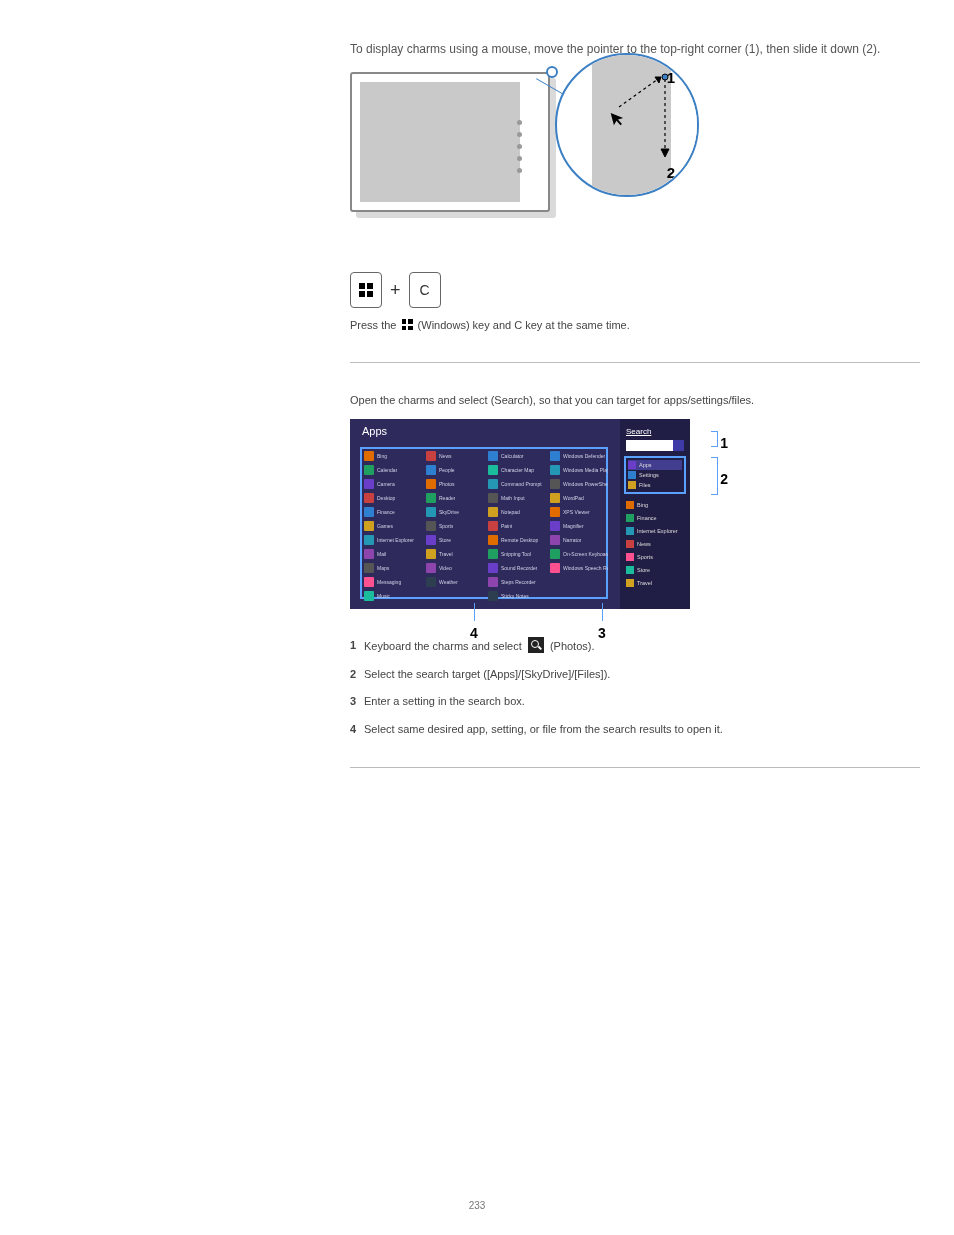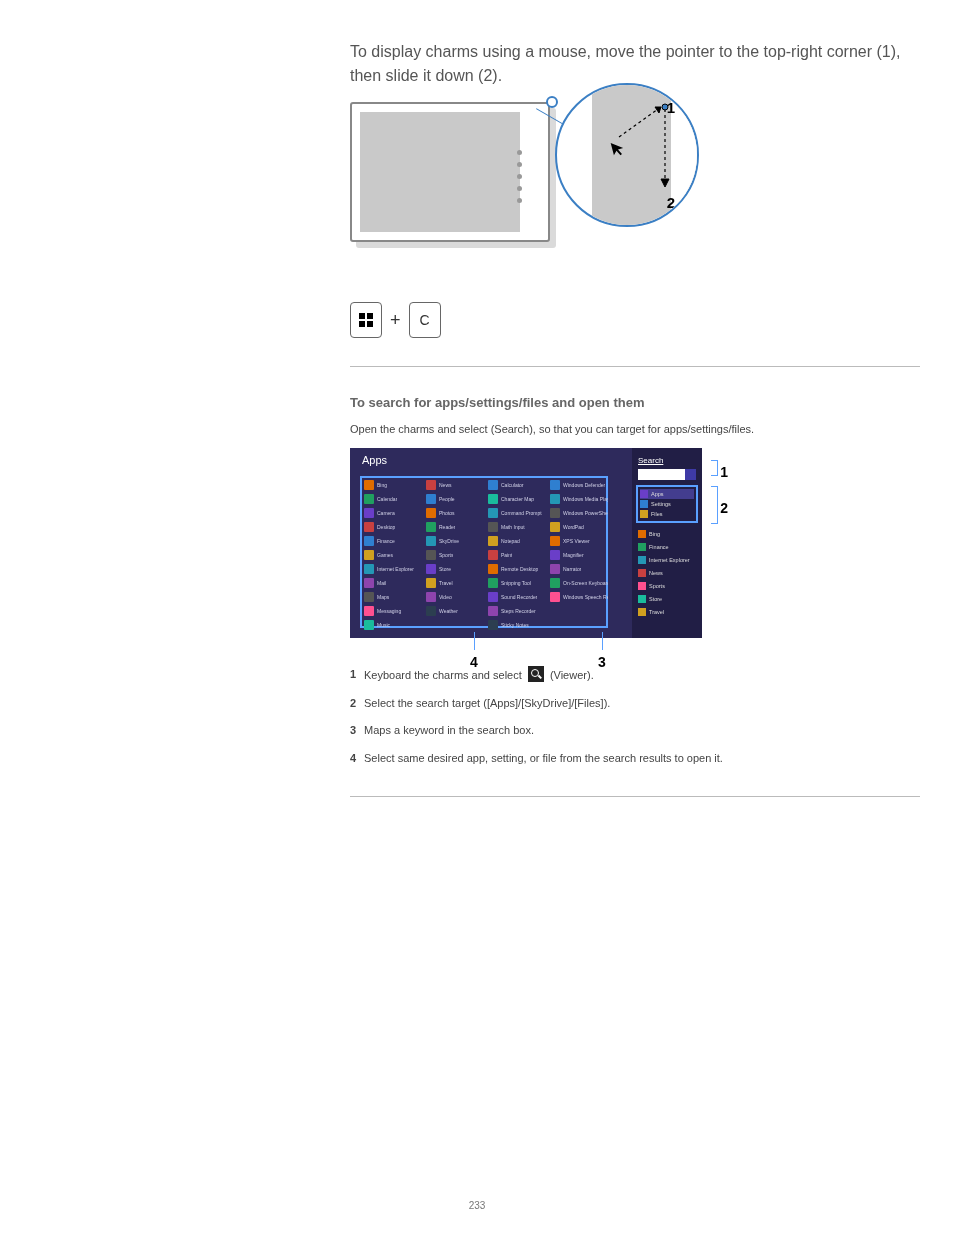--- a/index.html
+++ b/index.html
@@ -16,21 +16,21 @@
     padding: 40px 60px 30px 60px;
     box-sizing: border-box;
   }
   .col-right {
     position: absolute;
     left: 350px;
     top: 40px;
     width: 570px;
   }
   .heading-top {
-    font-size: 16px;
+    font-size: 12px;
     line-height: 1.5;
     color: #555;
     margin-bottom: 14px;
   }
   
   .monitor-wrap {
     position: relative;
     width: 320px;
     height: 170px;
     margin-bottom: 30px;
@@ -209,21 +209,20 @@
     width: 360px;
     margin: 10px 0 28px 0;
   }
   .apps-shot {
     width: 340px;
     height: 190px;
     background: #2e2a5c;
     border-radius: 0;
     position: relative;
     overflow: hidden;
-    padding-left: 12px;
   }
   .apps-title {
     color:#fff;
     font-size:11px;
     margin-bottom:6px;
   }
   .apps-grid-box {
     position:absolute;
     left:10px; top:28px;
     width:248px; height:152px;
@@ -422,24 +421,31 @@
         <span class="win-logo">
           <span class="q wq1"></span>
             <span class="q wq2"></span>
             <span class="q wq3"></span>
             <span class="q wq4"></span>
         </span>
       </span>
       <span class="plus">+</span>
       <span class="key">C</span>
     </div>
+    <div class="section-text">
+      <span>Press the </span>
+      <span class="win-inline">
+        <span class="q wq1"></span><span class="q wq2"></span><span class="q wq3"></span><span class="q wq4"></span>
+      </span>
+      <span> (Windows)</span>
+      <span> key and C key at the same time.</span>
+    </div>
 
     <hr class="rule">
 
-    <div class="subhead">To search for apps/settings/files and open them</div>
     <div class="section-text">Open the charms and select  (Search), so that you can target for apps/settings/files.</div>
 
     <div class="apps-wrap">
       <div class="apps-shot">
         <div class="apps-title" style="position:absolute;left:12px;top:6px;">Apps</div>
 
         <div class="apps-grid-box"></div>
 
         <div class="apps-cols">
 
@@ -678,29 +684,29 @@
       <div class="callout-num-apps cn-2">2</div>
       <div class="callout-num-apps cn-3">3</div>
       <div class="callout-num-apps cn-4">4</div>
     </div>
 
     <ol class="ol section-text">
       <li>
         <span class="num">1</span>
         <span>Keyboard the charms and select </span>
         <span class="search-icon-box"></span>
-        <span> (Viewer).</span>
+        <span> (Photos).</span>
       </li>
       <li>
         <span class="num">2</span>
         <span>Select the search target ([Apps]/[SkyDrive]/[Files]).</span>
       </li>
       <li>
         <span class="num">3</span>
-        <span>Maps a keyword in the search box.</span>
+        <span>Enter a setting in the search box.</span>
       </li>
       <li>
         <span class="num">4</span>
         <span>Select same desired app, setting, or file from the search results to open it.</span>
       </li>
     </ol>
 
     <hr class="rule">
 
   </div>

